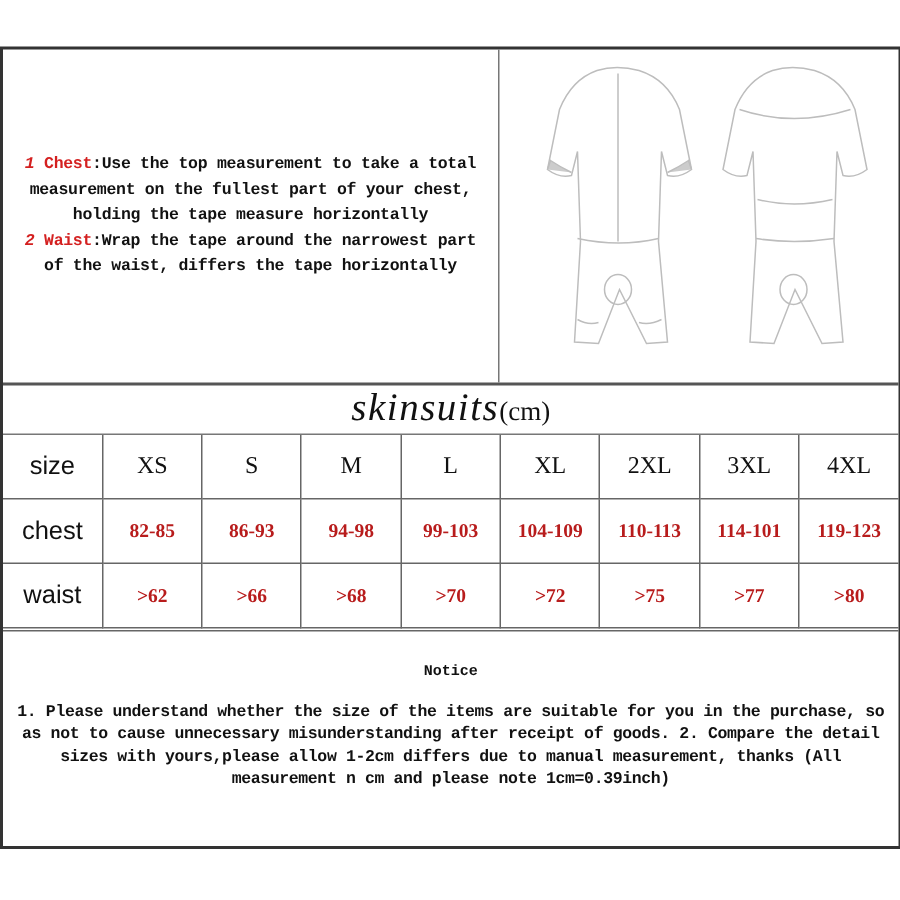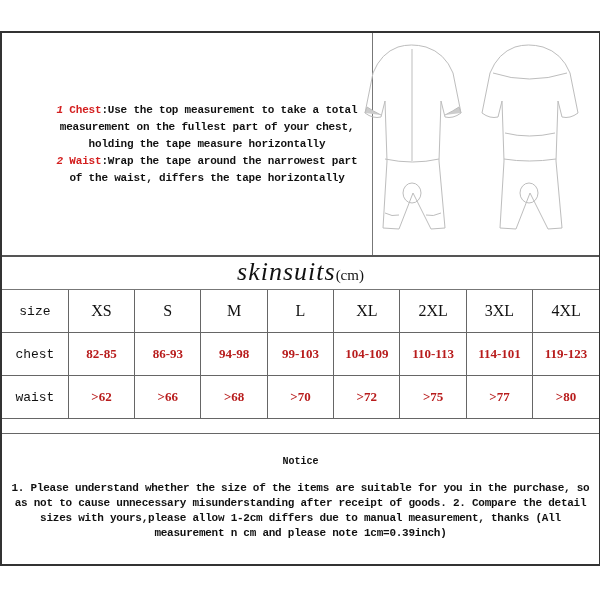--- a/index.html
+++ b/index.html
@@ -1,35 +1,35 @@
 <!DOCTYPE html>
 <html><head>
 <meta charset="utf-8">
 <style>
   html,body{margin:0;padding:0;background:#fff;}
   body{width:600px;height:600px;position:relative;overflow:hidden;font-family:"Liberation Serif","DejaVu Serif",serif;color:#111;}
   .frame{position:absolute;left:0;top:31px;width:597px;height:531px;border:2px solid #333;border-top-width:2px;}
   .top{position:absolute;left:0;top:0;width:597px;height:222px;border-bottom:2px solid #555;}
-  .instr{position:absolute;left:0;top:0;width:330px;height:222px;border-right:1px solid #777;display:flex;align-items:center;justify-content:center;padding-left:40px;}
+  .instr{position:absolute;left:0;top:0;width:330px;height:222px;border-right:1px solid #777;display:flex;align-items:center;justify-content:center;}
   .instr-text{font-family:"Liberation Mono","DejaVu Sans Mono",monospace;font-weight:bold;font-size:11px;line-height:17px;text-align:center;letter-spacing:-0.2px;padding:0 6px;}
   .red{color:#d42020;font-family:"Liberation Mono",monospace;}
   .num{font-style:italic;}
   .figure{position:absolute;left:331px;top:0;width:266px;height:222px;}
   .title-row{position:absolute;left:0;top:222px;width:597px;height:34px;border-bottom:1px solid #777;text-align:center;}
   .title{font-style:italic;font-size:26px;line-height:34px;letter-spacing:1px;text-align:center;}
-  .title-unit{font-size:15px;font-style:normal;}
+  .title-unit{font-size:18px;font-style:normal;}
   table.sizes{position:absolute;left:0;top:257px;width:597px;border-collapse:collapse;table-layout:fixed;}
   table.sizes td{border:1px solid #666;height:42px;text-align:center;vertical-align:middle;padding:0;}
   table.sizes tr td:first-child{border-left:none;}
   table.sizes tr td:last-child{border-right:none;}
   table.sizes tr:first-child td{border-top:none;}
-  .rowlabel{font-size:13px;font-family:Liberation Mono, monospace;}
+  .rowlabel{font-size:17px;font-family:Liberation Sans, sans-serif;}
   .sizecell{font-size:16px;}
   .valcell{font-size:13px;color:#b81c1c;font-weight:bold;}
-  .notice{position:absolute;left:0;top:400px;width:597px;height:144px;border-top:1px solid #666;}
+  .notice{position:absolute;left:0;top:387px;width:597px;height:144px;border-top:1px solid #666;}
   .notice-title{text-align:center;font-family:"Liberation Mono",monospace;font-weight:bold;font-size:10px;margin-top:22px;}
   .notice-body{font-family:"Liberation Mono","DejaVu Sans Mono",monospace;font-weight:bold;font-size:11px;line-height:15px;text-align:center;margin:14px 4px 0 4px;letter-spacing:-0.25px;}
 </style>
 </head>
 <body>
 
 <div class="frame">
   <div class="top">
     <div class="instr">
       <div class="instr-text">

